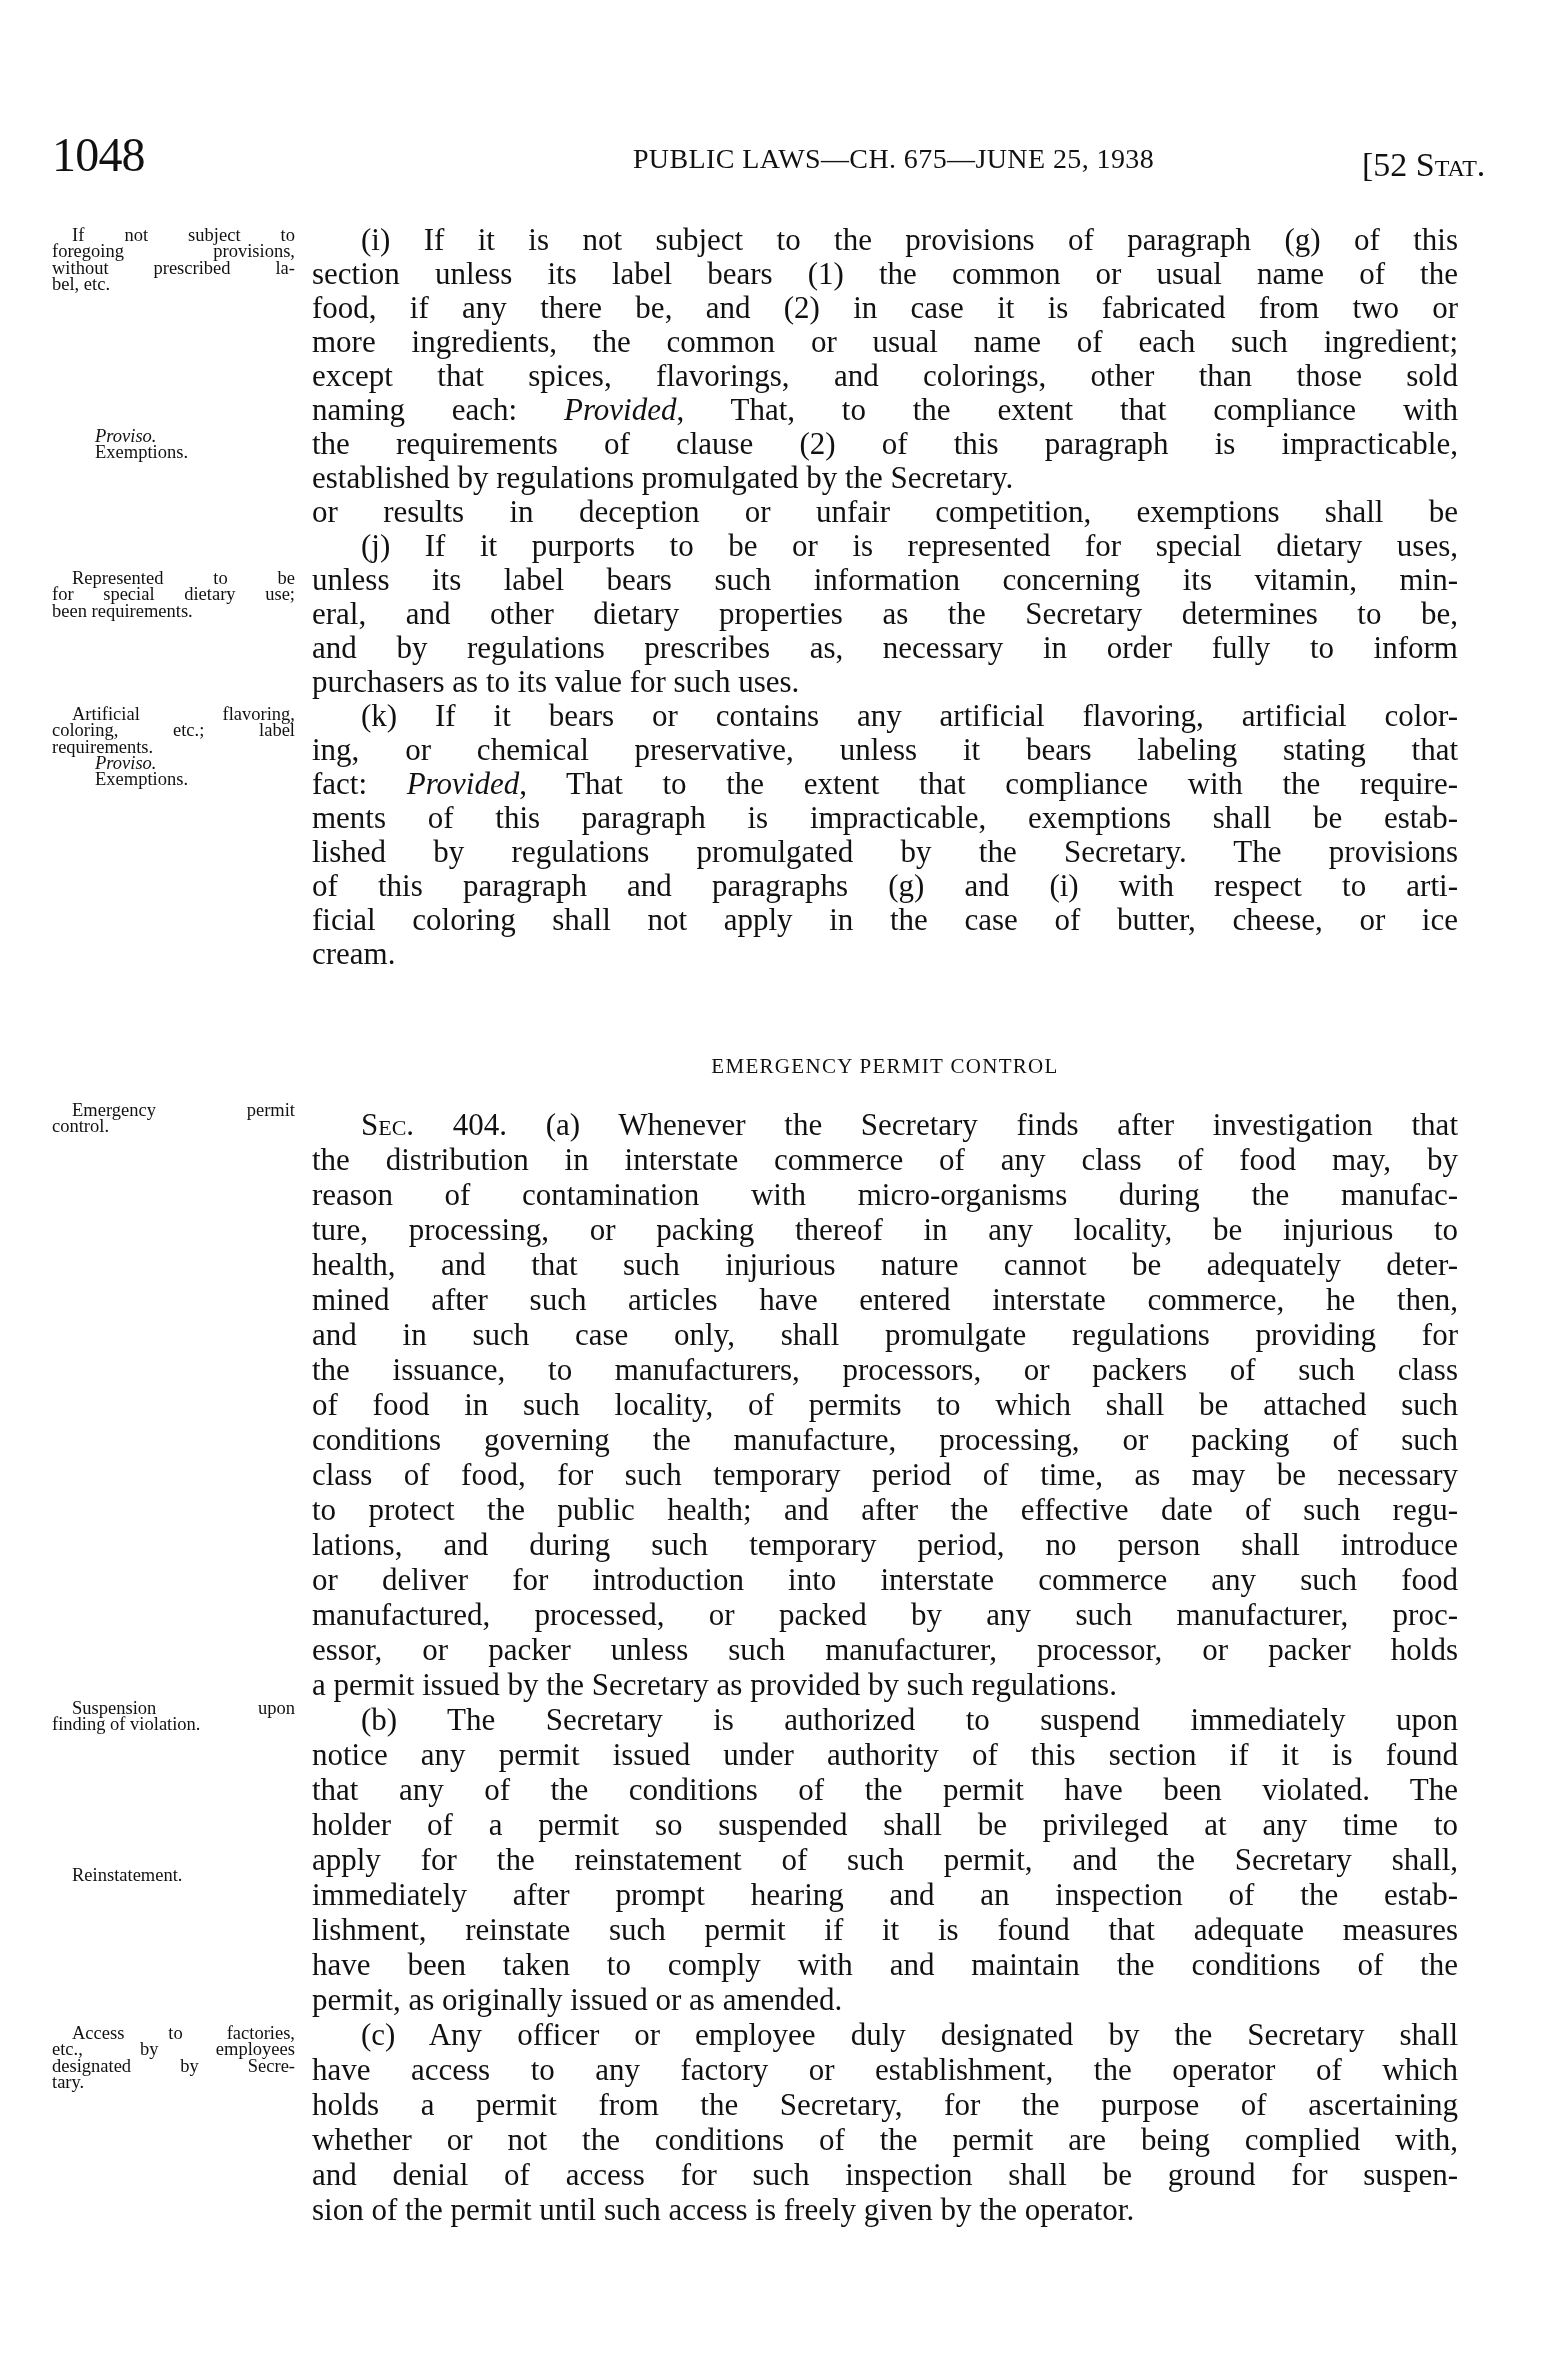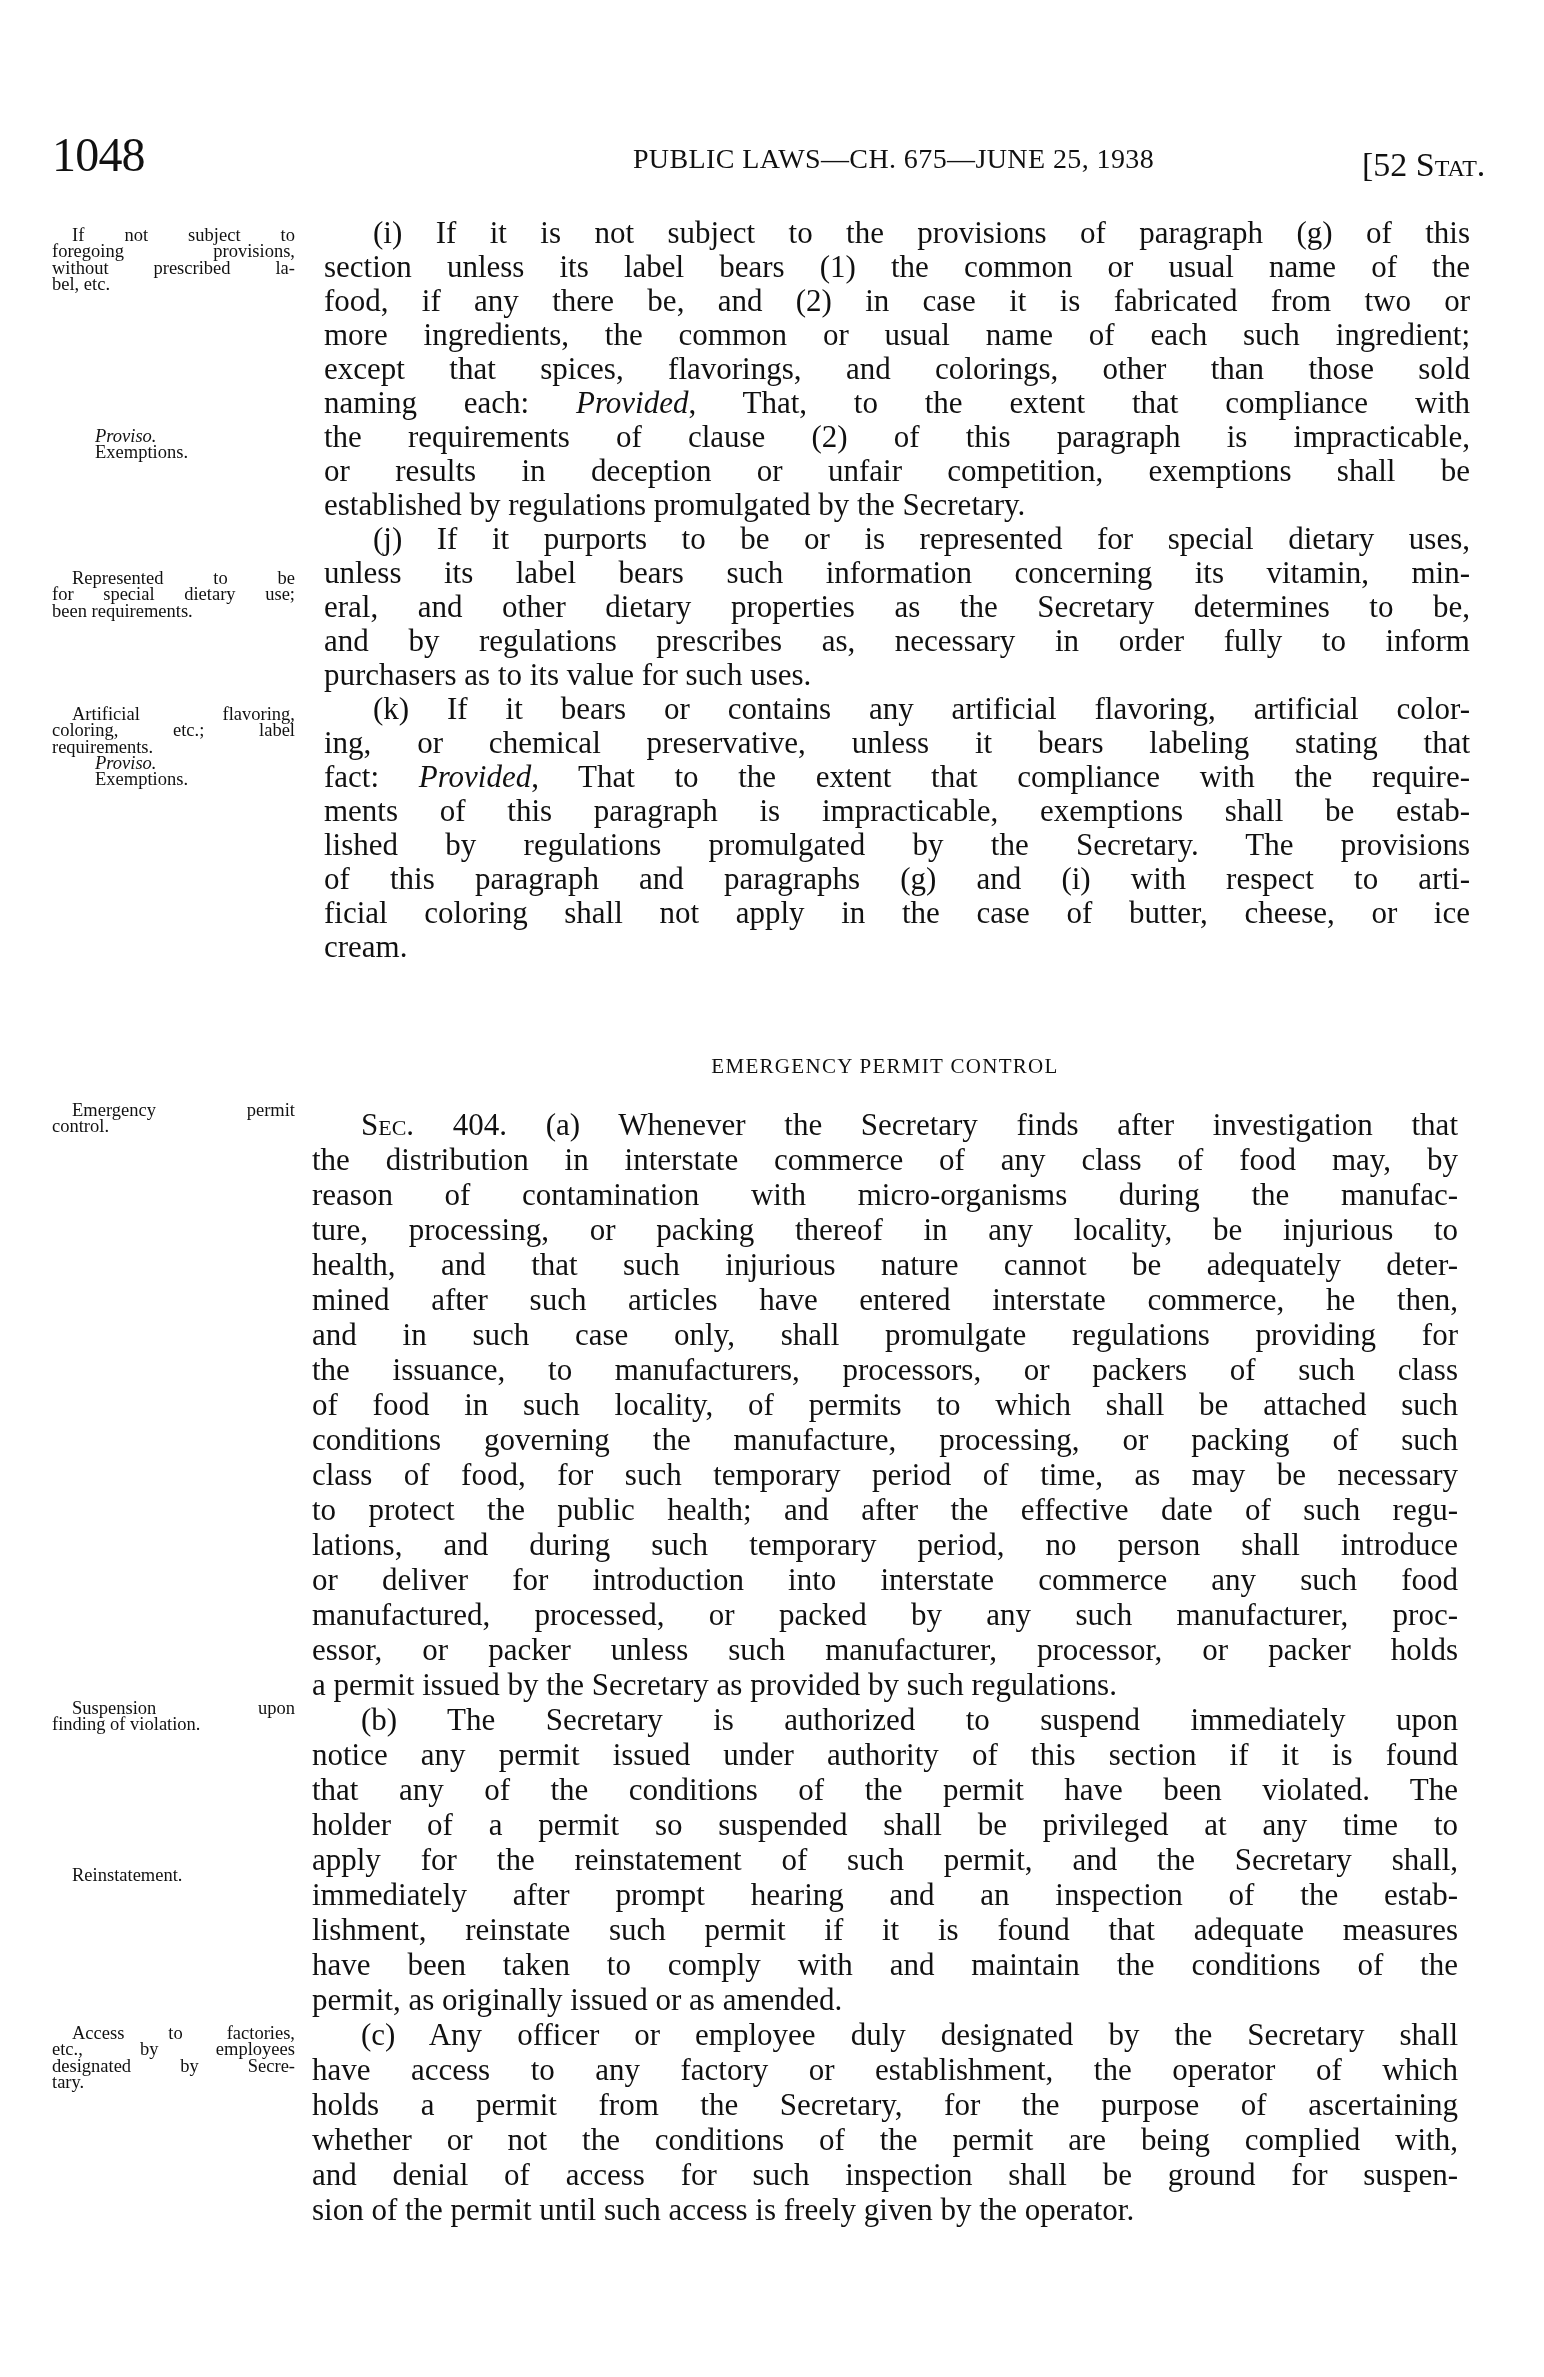--- a/index.html
+++ b/index.html
@@ -4,21 +4,21 @@
 <style>
   html, body { margin: 0; padding: 0; background: #ffffff; }
   body { width: 1544px; height: 2377px; position: relative; overflow: hidden; color: #111111; font-family: "Liberation Serif", "DejaVu Serif", serif; }
   .abs { position: absolute; }
   .page-number { left: 52px; top: 134px; font-size: 48px; line-height: 42px; letter-spacing: -0.8px; }
   .running-head { left: 579px; top: 139px; width: 629px; font-size: 28px; line-height: 39px; text-align: center; letter-spacing: 0.4px; }
   .volume-ref { left: 1339px; top: 148px; font-size: 34px; line-height: 34px; margin-left: 23px; }
   .sc { font-variant: small-caps; }
 
   .body-block { left: 312px; width: 1146px; font-size: 31px; }
-  .body-block.part1 { top: 216px; line-height: 34px; margin-left: 12px; }
+  .body-block.part1 { top: 223px; line-height: 34px; }
   .body-block.part2 { top: 1107px; line-height: 35px; }
   .row { display: block; text-align: justify; text-align-last: justify; }
   .row.last { text-align-last: left; }
   .row.indent { text-indent: 49px; }
   .it { font-style: italic; }
 
   .section-heading { left: 312px; width: 1146px; top: 1049px; font-size: 21px; line-height: 34px; text-align: center; letter-spacing: 1.3px; }
 
   .margin-note { left: 52px; width: 243px; font-size: 18.5px; line-height: 16.4px; font-family: "Liberation Serif", "DejaVu Serif", serif; }
   .margin-note .row.indent { text-indent: 20px; }
@@ -75,22 +75,22 @@
 
 <div class="abs body-block part1">
   <div>
     <span class="row indent">(i) If it is not subject to the provisions of paragraph (g) of this</span>
     <span class="row">section unless its label bears (1) the common or usual name of the</span>
     <span class="row">food, if any there be, and (2) in case it is fabricated from two or</span>
     <span class="row">more ingredients, the common or usual name of each such ingredient;</span>
     <span class="row">except that spices, flavorings, and colorings, other than those sold</span>
     <span class="row"><span>naming each: </span><span class="it">Provided</span><span>, That, to the extent that compliance with</span></span>
     <span class="row">the requirements of clause (2) of this paragraph is impracticable,</span>
+    <span class="row last">established by regulations promulgated by the Secretary.</span>
     <span class="row">or results in deception or unfair competition, exemptions shall be</span>
-    <span class="row last">established by regulations promulgated by the Secretary.</span>
   </div>
   <div>
     <span class="row indent">(j) If it purports to be or is represented for special dietary uses,</span>
     <span class="row">unless its label bears such information concerning its vitamin, min-</span>
     <span class="row">eral, and other dietary properties as the Secretary determines to be,</span>
     <span class="row">and by regulations prescribes as, necessary in order fully to inform</span>
     <span class="row last">purchasers as to its value for such uses.</span>
   </div>
   <div>
     <span class="row indent">(k) If it bears or contains any artificial flavoring, artificial color-</span>

